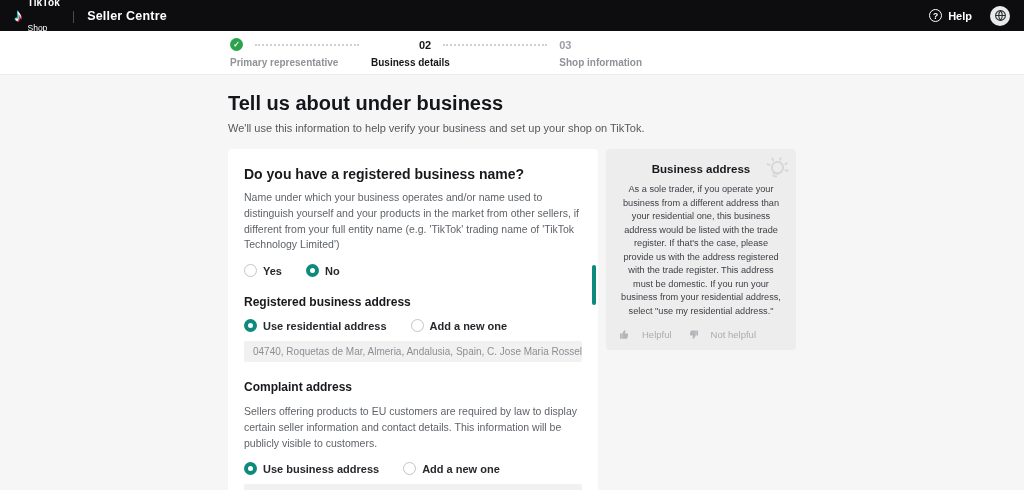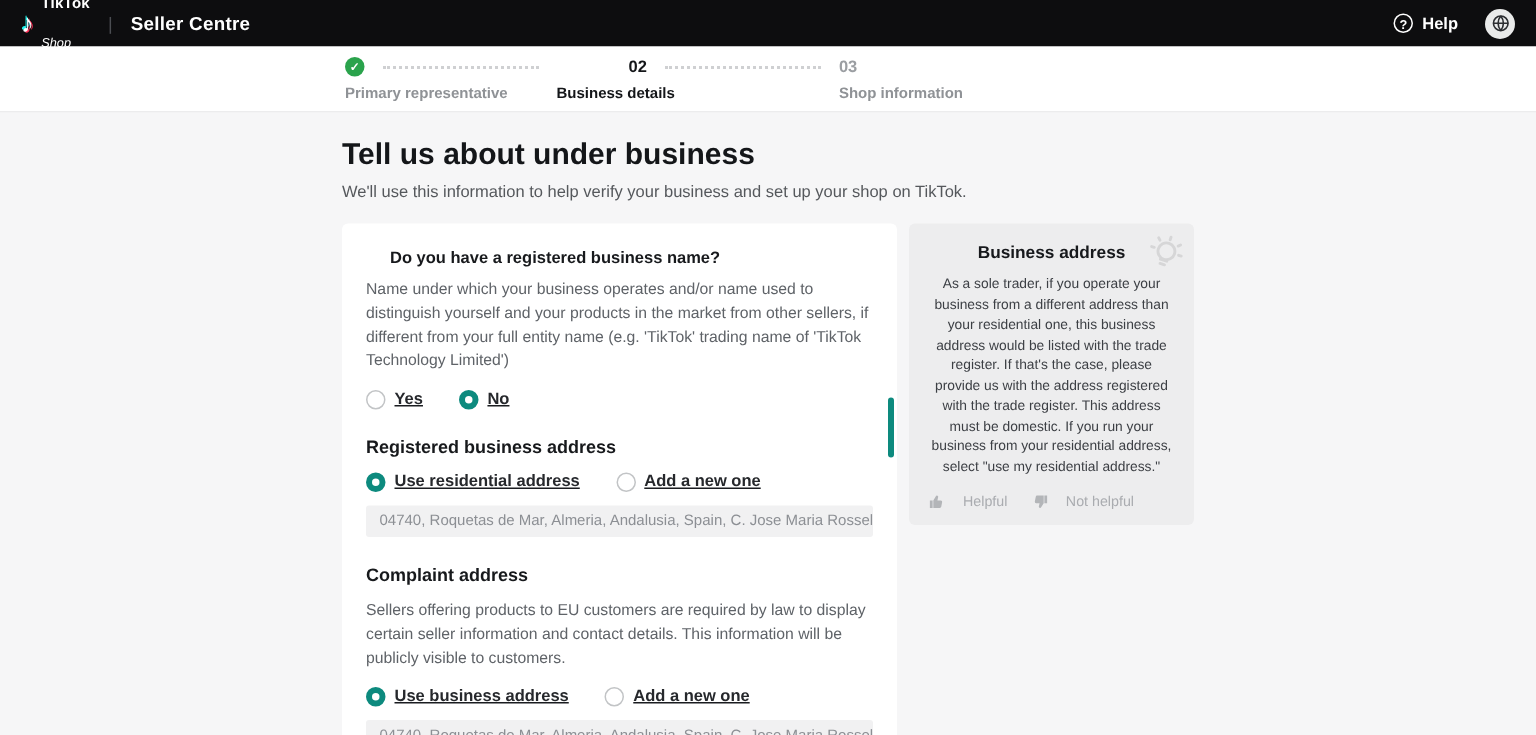--- a/index.html
+++ b/index.html
@@ -21,21 +21,21 @@
   .topbar{
     height:31px;background:#0d0d0f;color:#fff;
     display:flex;align-items:center;padding:0 14px;
   }
   .note-glyph{
     font-size:17px;line-height:1;color:#fff;margin-right:5px;
     text-shadow:-1px -1px 0 #25f4ee,1px 1px 0 #fe2c55;
   }
   .logo-text{display:flex;flex-direction:column;line-height:1;}
   .logo-title{font-size:10px;font-weight:bold;letter-spacing:.2px;}
-  .logo-sub{font-size:8.5px;margin-top:16px;font-style:italic;}
+  .logo-sub{font-size:8.5px;margin-top:16px;}
   .bar-divider{color:#4b4d52;margin:0 12px;font-size:12px;}
   .app-name{font-size:12.5px;font-weight:bold;letter-spacing:.2px;}
   .topbar-spacer{flex:1;}
   .help-group{display:flex;align-items:center;gap:6px;cursor:pointer;}
   .qmark{
     width:13px;height:13px;border:1.3px solid #fff;border-radius:50%;
     display:flex;align-items:center;justify-content:center;
     font-size:8.5px;font-weight:bold;
   }
   .help-label{font-size:11px;font-weight:bold;}
@@ -72,24 +72,24 @@
   .main-row{display:flex;align-items:flex-start;gap:8px;}
   
   .form-card{
     width:370px;background:#fff;border-radius:4px;
     padding:14px 16px 18px;position:relative;
   }
   .scroll-thumb{
     position:absolute;right:2px;top:116px;width:4px;height:40px;
     background:var(--teal);border-radius:2px;cursor:grab;
   }
-  .q-title{font-size:11px;font-weight:bold;margin:3px 16px 8px;color:#17191c;}
+  .q-title{font-size:14px;font-weight:bold;margin:3px 0 8px;color:#17191c;}
   .q-desc{font-size:10.5px;line-height:1.5;color:var(--body-gray);margin:0 0 11px;}
   .radio-row{display:flex;align-items:center;gap:24px;margin:2px 0 4px;}
-  .radio-opt{display:flex;align-items:flex-start;gap:6px;cursor:pointer;text-decoration:underline;}
+  .radio-opt{display:flex;align-items:flex-end;gap:6px;cursor:pointer;}
   .radio{width:13px;height:13px;border-radius:50%;background:#fff;flex:none;}
   .radio.off{border:1px solid #c2c4c6;}
   .radio.on{border:4px solid var(--teal);}
   .radio-label{font-size:11px;font-weight:bold;color:#26282c;}
   .section-title{font-size:12px;font-weight:bold;margin:18px 0 10px;color:#17191c;}
   .addr-input{
     background:#f1f1f2;border-radius:2px;padding:5px 9px;
     font-size:10px;color:#8c8f94;margin-top:9px;
     white-space:nowrap;overflow:hidden;
   }

